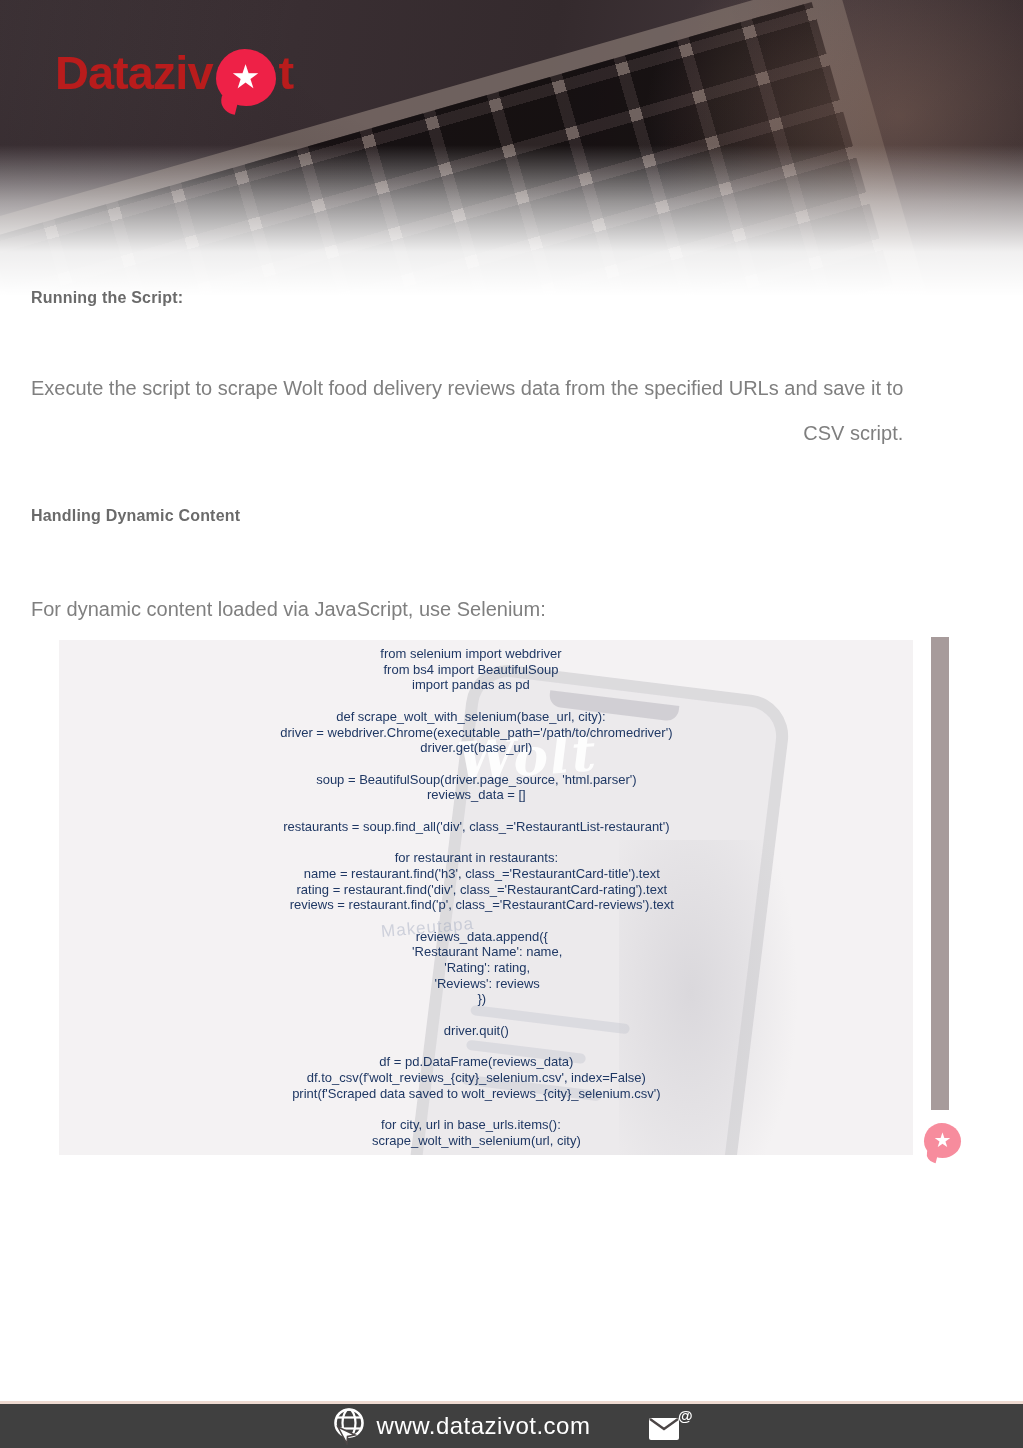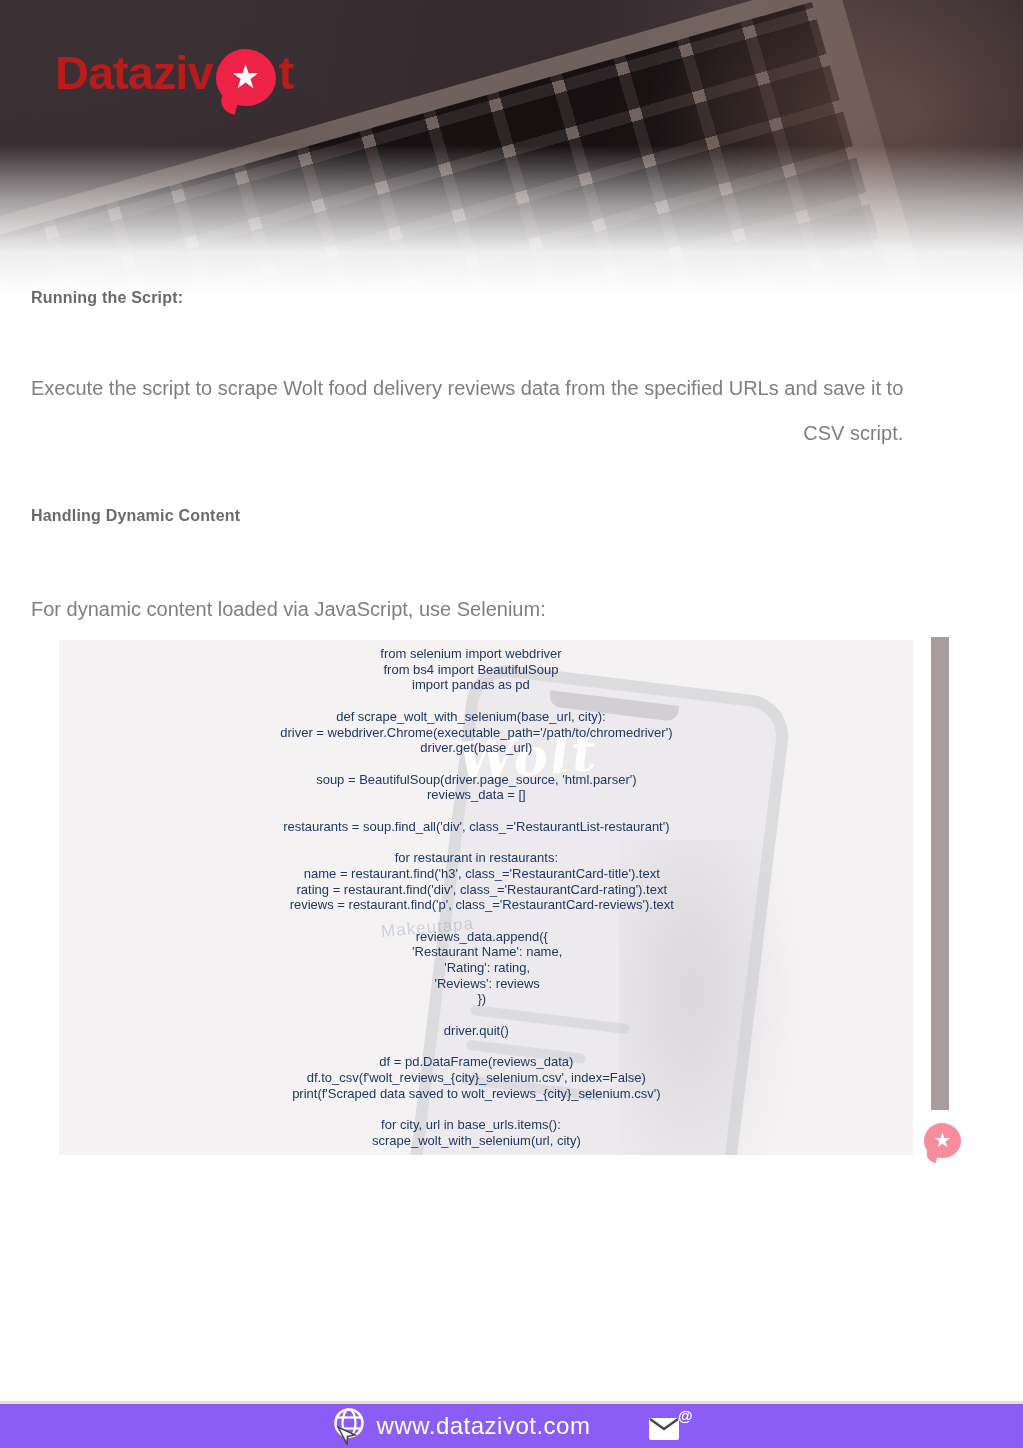--- a/index.html
+++ b/index.html
@@ -59,21 +59,21 @@
   .code{position:absolute;left:209px;top:6px;margin:0;white-space:pre;
     font-family:"Liberation Sans",sans-serif;font-size:13px;line-height:15.7px;
     font-weight:400;color:#1f3864;text-align:center;}
   
   .scrollbar{position:absolute;left:931px;top:637px;width:18px;height:473px;background:#a79b9b;}
   .pink-bubble{position:absolute;left:921px;top:1118px;width:37px;height:35px;}
   .pink-bubble .bubble-body,.pink-bubble .bubble-tail{background:#f78c9d;}
   .pink-bubble .bubble-tail{width:11px;height:10px;bottom:-4px;left:2px;}
   .pink-bubble .star{font-size:20px;}
   
-  .footer{position:absolute;left:0;bottom:0;width:1023px;height:44px;background:#8b5cf6;
+  .footer{position:absolute;left:0;bottom:0;width:1023px;height:44px;background:#404040;
     border-top:3px solid #eedad1;display:flex;align-items:center;justify-content:center;gap:58px;box-sizing:content-box;}
   .footer-item{display:flex;align-items:center;gap:10px;color:#fff;font-size:24px;
     letter-spacing:.5px;text-decoration:none;}
   .footer-item svg{display:block;}
 </style>
 </head>
 <body>
 
 <div class="page">
 

